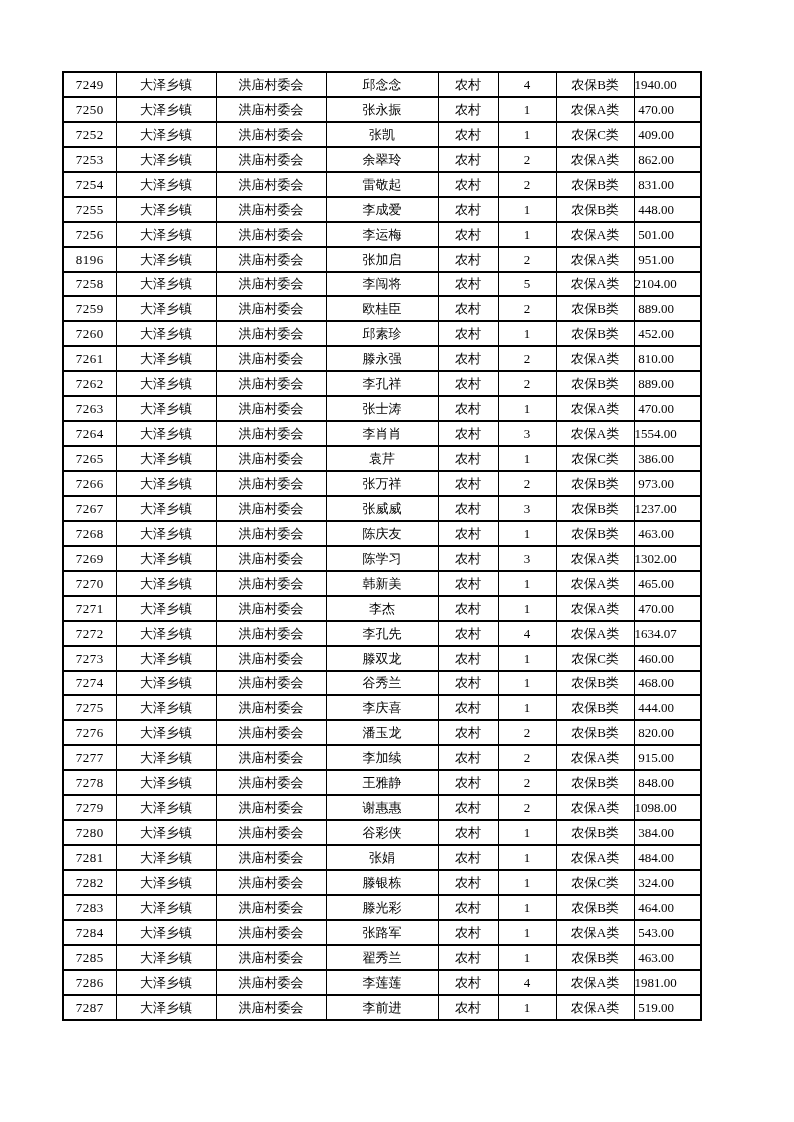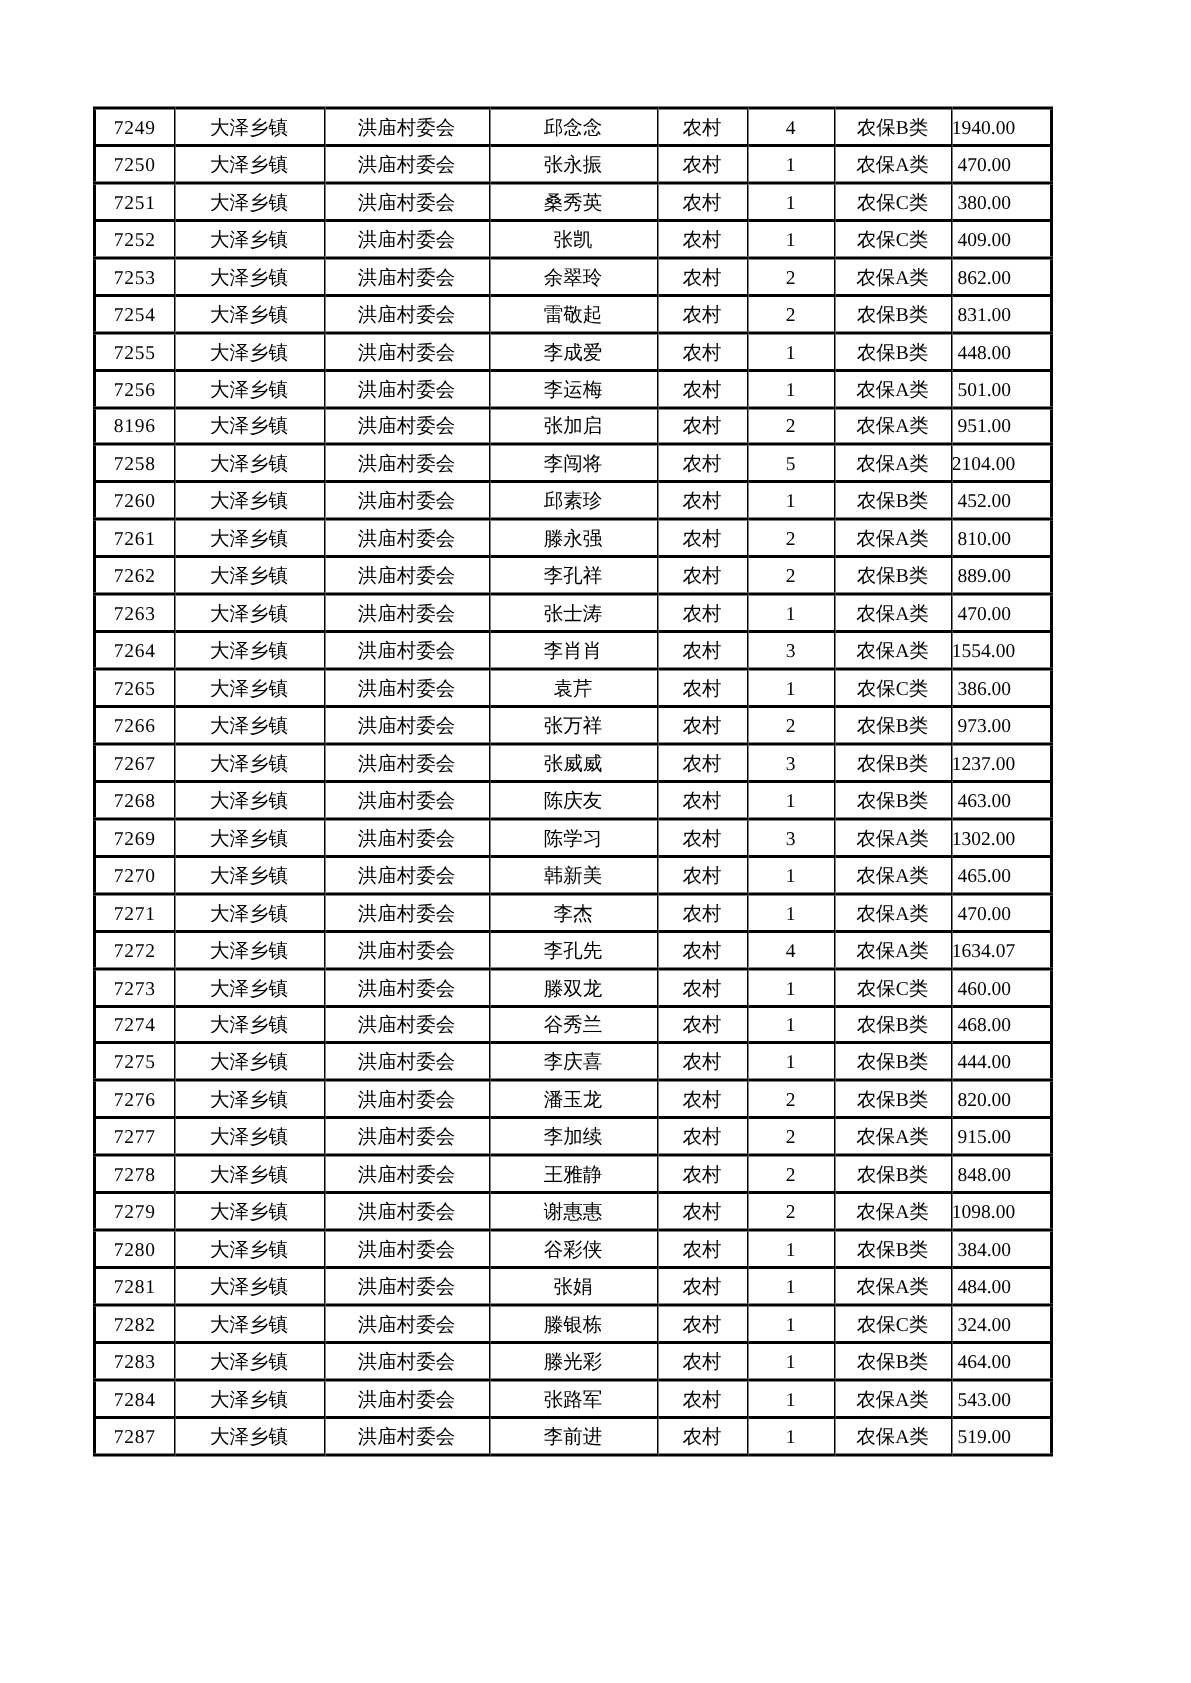--- a/index.html
+++ b/index.html
@@ -82,30 +82,20 @@
           <td class="col-serial">7250</td>
           <td class="col-township">大泽乡镇</td>
           <td class="col-village-committee">洪庙村委会</td>
           <td class="col-name">张永振</td>
           <td class="col-residence-type">农村</td>
           <td class="col-person-count">1</td>
           <td class="col-insurance-category">农保A类</td>
           <td class="col-amount">470.00</td>
         </tr>
         <tr>
-          <td class="col-serial">7251</td>
-          <td class="col-township">大泽乡镇</td>
-          <td class="col-village-committee">洪庙村委会</td>
-          <td class="col-name">桑秀英</td>
-          <td class="col-residence-type">农村</td>
-          <td class="col-person-count">1</td>
-          <td class="col-insurance-category">农保C类</td>
-          <td class="col-amount">380.00</td>
-        </tr>
-        <tr>
           <td class="col-serial">7252</td>
           <td class="col-township">大泽乡镇</td>
           <td class="col-village-committee">洪庙村委会</td>
           <td class="col-name">张凯</td>
           <td class="col-residence-type">农村</td>
           <td class="col-person-count">1</td>
           <td class="col-insurance-category">农保C类</td>
           <td class="col-amount">409.00</td>
         </tr>
         <tr>
@@ -162,20 +152,30 @@
           <td class="col-serial">7258</td>
           <td class="col-township">大泽乡镇</td>
           <td class="col-village-committee">洪庙村委会</td>
           <td class="col-name">李闯将</td>
           <td class="col-residence-type">农村</td>
           <td class="col-person-count">5</td>
           <td class="col-insurance-category">农保A类</td>
           <td class="col-amount">2104.00</td>
         </tr>
         <tr>
+          <td class="col-serial">7259</td>
+          <td class="col-township">大泽乡镇</td>
+          <td class="col-village-committee">洪庙村委会</td>
+          <td class="col-name">欧桂臣</td>
+          <td class="col-residence-type">农村</td>
+          <td class="col-person-count">2</td>
+          <td class="col-insurance-category">农保B类</td>
+          <td class="col-amount">889.00</td>
+        </tr>
+        <tr>
           <td class="col-serial">7260</td>
           <td class="col-township">大泽乡镇</td>
           <td class="col-village-committee">洪庙村委会</td>
           <td class="col-name">邱素珍</td>
           <td class="col-residence-type">农村</td>
           <td class="col-person-count">1</td>
           <td class="col-insurance-category">农保B类</td>
           <td class="col-amount">452.00</td>
         </tr>
         <tr>
@@ -410,20 +410,40 @@
         </tr>
         <tr>
           <td class="col-serial">7284</td>
           <td class="col-township">大泽乡镇</td>
           <td class="col-village-committee">洪庙村委会</td>
           <td class="col-name">张路军</td>
           <td class="col-residence-type">农村</td>
           <td class="col-person-count">1</td>
           <td class="col-insurance-category">农保A类</td>
           <td class="col-amount">543.00</td>
+        </tr>
+        <tr>
+          <td class="col-serial">7285</td>
+          <td class="col-township">大泽乡镇</td>
+          <td class="col-village-committee">洪庙村委会</td>
+          <td class="col-name">翟秀兰</td>
+          <td class="col-residence-type">农村</td>
+          <td class="col-person-count">1</td>
+          <td class="col-insurance-category">农保B类</td>
+          <td class="col-amount">463.00</td>
+        </tr>
+        <tr>
+          <td class="col-serial">7286</td>
+          <td class="col-township">大泽乡镇</td>
+          <td class="col-village-committee">洪庙村委会</td>
+          <td class="col-name">李莲莲</td>
+          <td class="col-residence-type">农村</td>
+          <td class="col-person-count">4</td>
+          <td class="col-insurance-category">农保A类</td>
+          <td class="col-amount">1981.00</td>
         </tr>
         <tr>
           <td class="col-serial">7287</td>
           <td class="col-township">大泽乡镇</td>
           <td class="col-village-committee">洪庙村委会</td>
           <td class="col-name">李前进</td>
           <td class="col-residence-type">农村</td>
           <td class="col-person-count">1</td>
           <td class="col-insurance-category">农保A类</td>
           <td class="col-amount">519.00</td>

